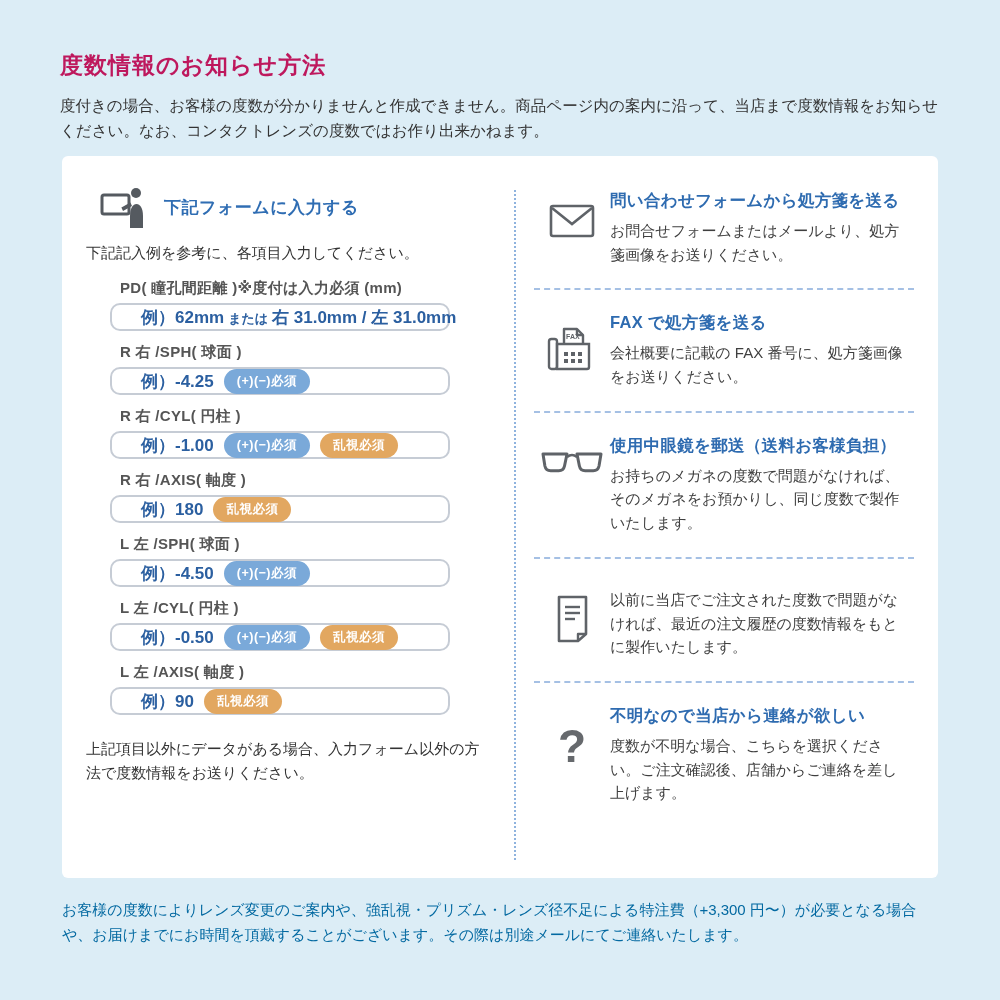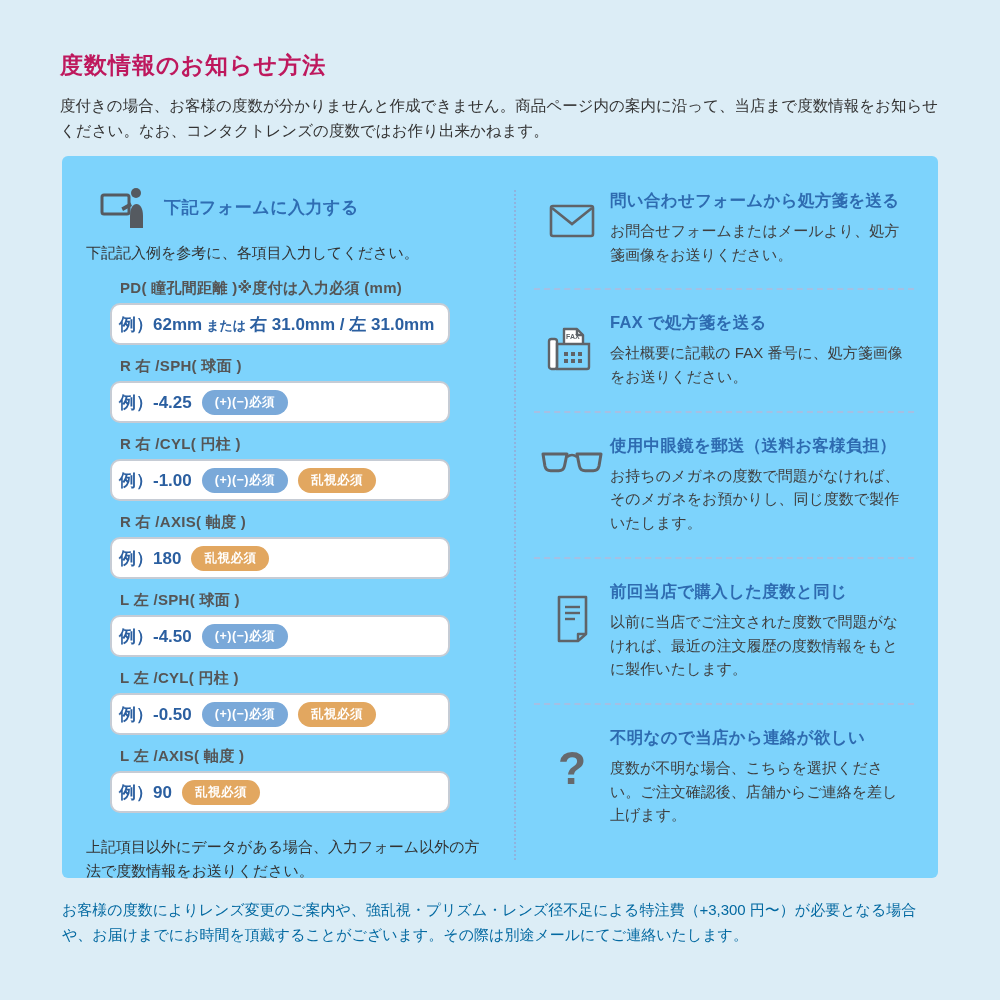--- a/index.html
+++ b/index.html
@@ -14,39 +14,39 @@
   .page-title {
     position:absolute; left:60px; top:50px;
     font-size:23px; font-weight:bold; color:#be185d; letter-spacing:1px;
   }
   .intro {
     position:absolute; left:60px; top:94px; width:884px;
     font-size:15.5px; font-weight:500; line-height:1.6; color:#333;
   }
   .card {
     position:absolute; left:62px; top:156px; width:876px; height:722px;
-    background:#7dd3fc; border-radius:6px;
+    background:#ffffff; border-radius:6px;
     display:flex;
   }
   
   .col-left { width:438px; padding:30px 0 0 24px; }
   .form-header { display:flex; align-items:center; gap:16px; margin-left:14px; }
   .form-header .hdr-icon { width:48px; height:42px; flex:0 0 auto; }
   .form-title { font-size:17px; font-weight:bold; color:#2f6db3; letter-spacing:0.5px; }
   .form-sub { margin:16px 0 0 0; font-size:15px; font-weight:500; color:#333; }
   .fields { margin-top:16px; }
   .field-label {
     margin:12px 0 5px 34px;
     font-size:15px; font-weight:bold; color:#555; letter-spacing:0.3px;
   }
   .field:first-child .field-label { margin-top:10px; }
   .field-box {
-    margin-left:24px; width:340px; height:42px;
+    margin-left:24px; width:340px; height:28px;
     border:2px solid #c6ccd5; border-radius:10px; background:#fff;
-    display:flex; align-items:center; gap:10px; padding:0 7px;
+    display:flex; align-items:center; gap:10px; padding:0 29px;
   }
   .ex { color:#2b5fa0; font-weight:bold; font-size:17px; white-space:nowrap; display:flex; align-items:baseline; gap:4px; }
   .ex-part.big { font-size:17px; }
   .ex-part.small { font-size:13px; font-weight:bold; }
   .pill {
     display:inline-flex; align-items:center; justify-content:center;
     height:25px; border-radius:13px; padding:0 13px;
     color:#fff; font-size:12.5px; font-weight:bold; white-space:nowrap; letter-spacing:0.5px;
   }
   .pill-blue { background:#7aa9d9; }
@@ -216,21 +216,20 @@
     <div class="m-icon">
           <svg viewBox="0 0 40 48" width="40" height="48">
             <path d="M7 2 h27 v37 l-8 7 h-19 z" fill="none" stroke="#5f6368" stroke-width="2.6" stroke-linejoin="round"></path>
             <path d="M34 39 h-8 v7" fill="none" stroke="#5f6368" stroke-width="2.4" stroke-linejoin="round"></path>
             <line x1="13" y1="12" x2="28" y2="12" stroke="#5f6368" stroke-width="2.4"></line>
             <line x1="13" y1="18" x2="28" y2="18" stroke="#5f6368" stroke-width="2.4"></line>
             <line x1="13" y1="24" x2="23" y2="24" stroke="#5f6368" stroke-width="2.4"></line>
           </svg>
         </div>
     <div class="m-text">
-      <div class="m-title">前回当店で購入した度数と同じ</div>
       <div class="m-body">以前に当店でご注文された度数で問題がなければ、最近の注文履歴の度数情報をもとに製作いたします。</div>
     </div>
   </div>
 
   <div class="method">
     <div class="m-icon">
           <span class="q-mark">?</span>
         </div>
     <div class="m-text">
       <div class="m-title">不明なので当店から連絡が欲しい</div>

